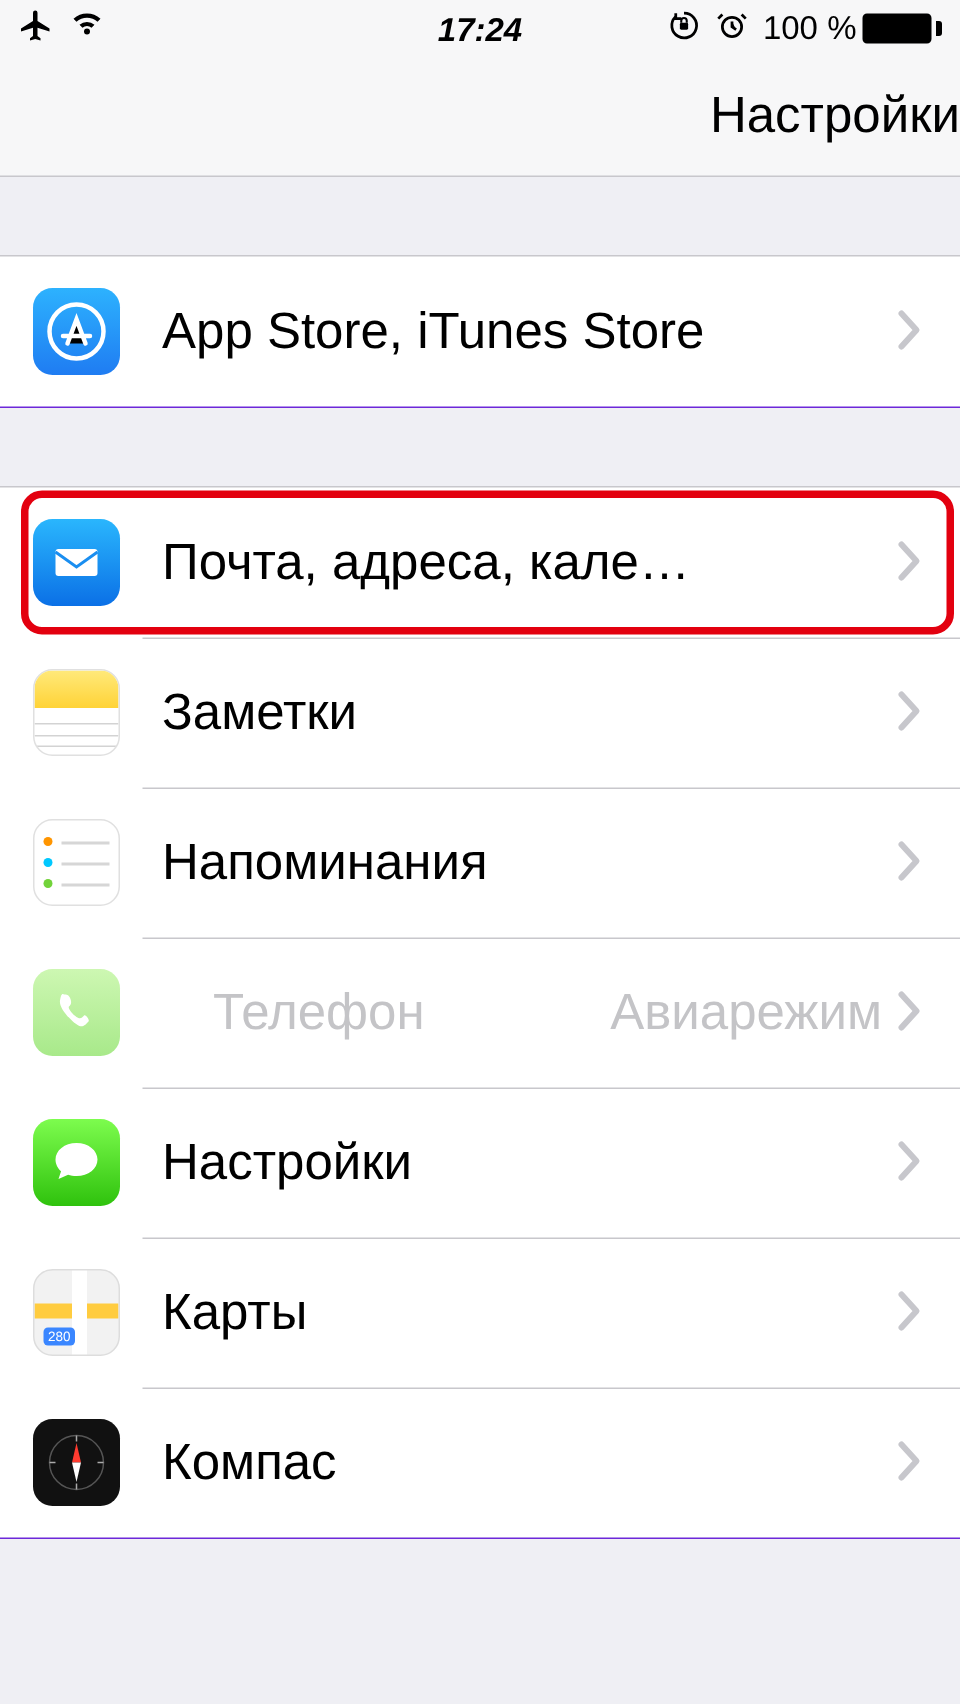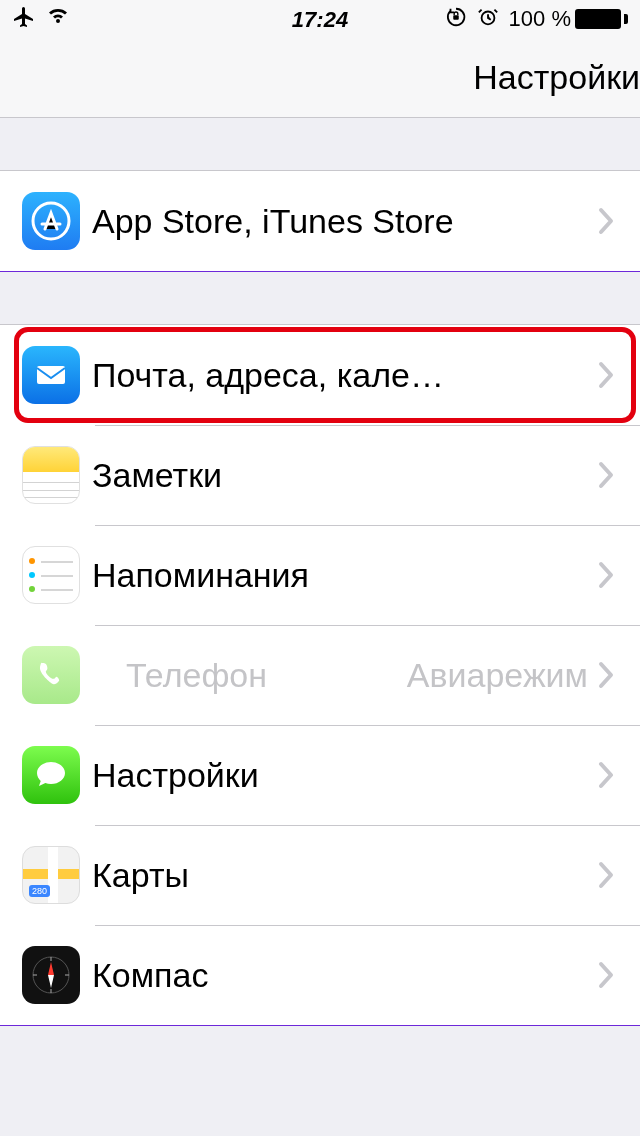--- a/index.html
+++ b/index.html
@@ -63,21 +63,21 @@
     content: "";
     position: absolute;
     left: 95px; right: 0; top: 0;
     height: 1px;
     background: #c8c7cc;
   }
   .row-icon {
     width: 58px; height: 58px;
     border-radius: 13px;
     flex-shrink: 0;
-    margin-right: 12px;
+    margin-right: 28px;
     display: flex; align-items: center; justify-content: center;
     position: relative;
     overflow: hidden;
   }
   .row-label {
     font-size: 34px;
     flex: 1;
     color: #000;
     white-space: nowrap;
     overflow: hidden;

